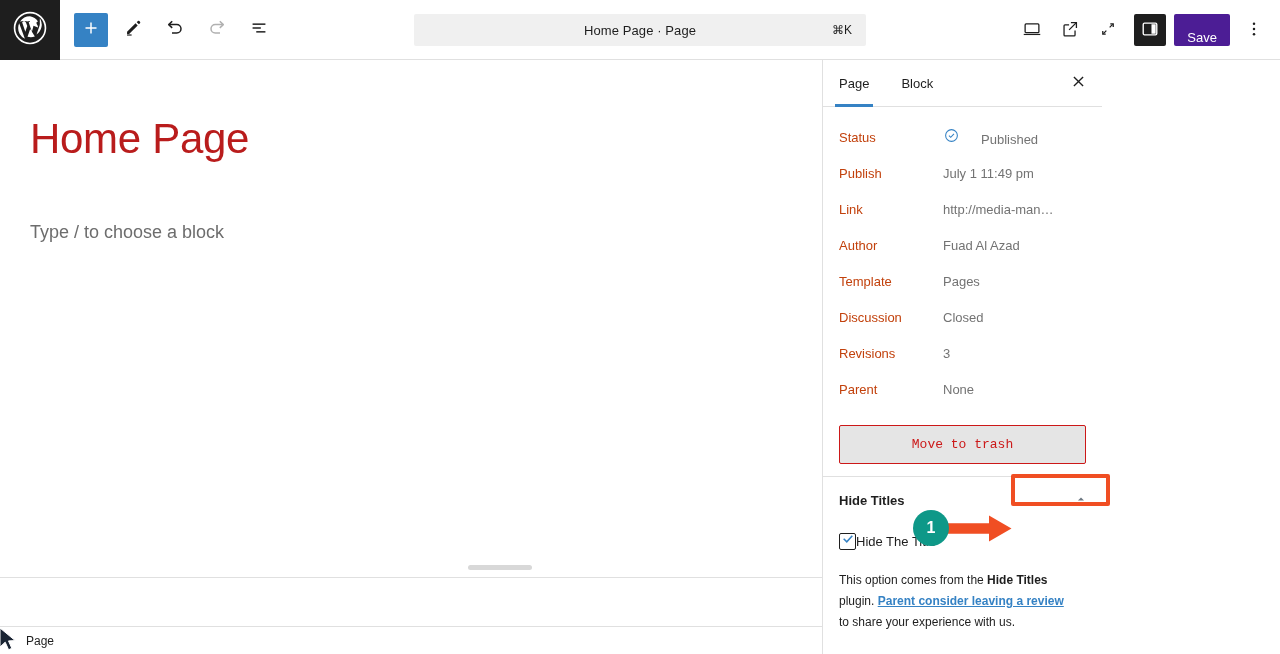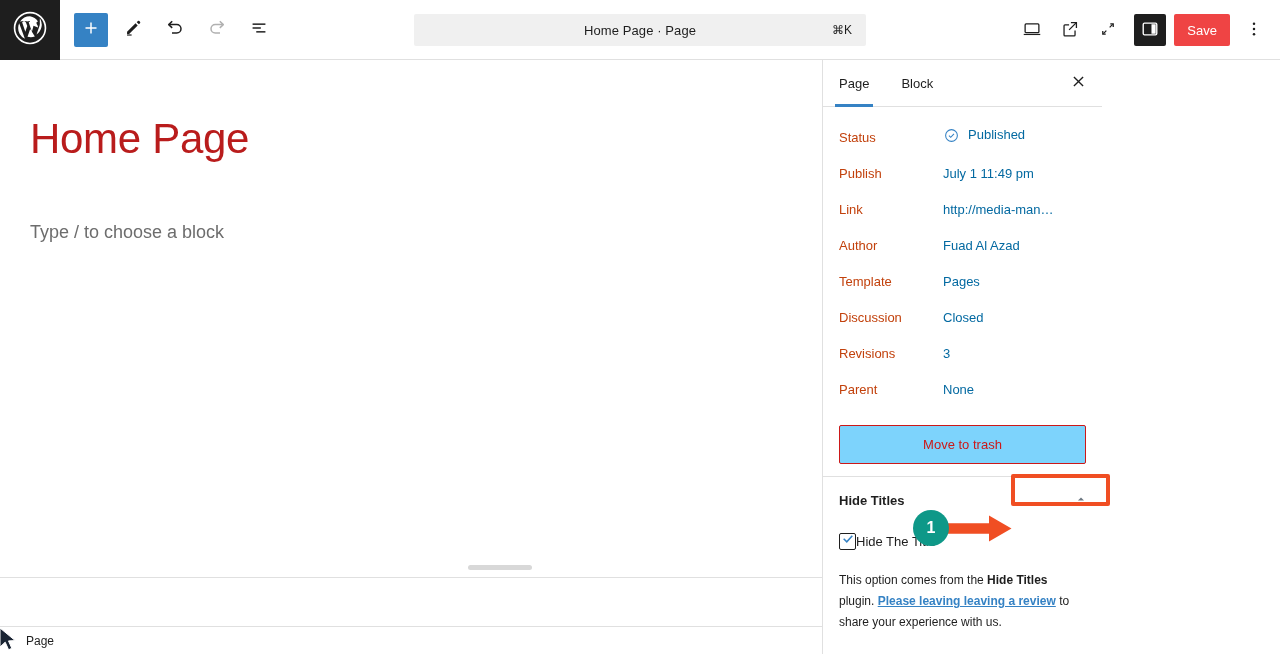--- a/index.html
+++ b/index.html
@@ -57,23 +57,23 @@
   .icon-btn {
     width: 36px; height: 36px; border-radius: 2px; border: none;
     background: transparent; cursor: pointer;
     display: flex; align-items: center; justify-content: center;
   }
   .icon-btn.active-dark {
     background: #1e1e1e; width: 32px; height: 32px; border-radius: 2px;
     margin: 0 6px;
   }
   .save-btn {
-    background: #ef4444; color: #fff;
+    background: #4c1d95; color: #fff;
     font-size: 13px; font-family: "Liberation Sans", sans-serif;
-    height: 32px; padding: 8px 13px; border: none; border-radius: 2px;
+    height: 32px; padding: 16px 13px; border: none; border-radius: 2px;
     cursor: pointer; margin-right: 4px;
   }
 
   
   .canvas {
     position: absolute; top: 60px; left: 0;
     width: 1000px; height: 546px;
     background: #ffffff;
     border-right: 1px solid #e0e0e0;
     overflow: hidden;
@@ -140,31 +140,31 @@
     cursor: pointer; display: flex; align-items: center; justify-content: center;
   }
 
   .meta-list { padding: 12px 16px 4px 16px; }
   .meta-row {
     display: flex; align-items: center;
     height: 36px; font-size: 13px;
   }
   .meta-label { width: 104px; color: #c2410c; flex: 0 0 104px; }
   .meta-value {
-    color: #0369a1; cursor: pointer;
-    display: flex; align-items: flex-start; gap: 8px;
+    color: #737373; cursor: pointer;
+    display: flex; align-items: flex-end; gap: 21px;
     overflow: hidden; white-space: nowrap;
   }
 
   .trash-wrap { padding: 14px 16px 12px 16px; }
   .trash-btn {
     width: 100%; height: 39px;
     border: 1px solid #cc1818; border-radius: 2px;
-    background: #7dd3fc; color: #cc1818;
-    font-size: 13px; font-family: Liberation Sans, sans-serif;
+    background: #e5e5e5; color: #cc1818;
+    font-size: 13px; font-family: Liberation Mono, monospace;
     cursor: pointer;
   }
 
   .panel-divider { height: 1px; background: #e0e0e0; margin: 0; }
 
   .panel-header {
     height: 47px; display: flex; align-items: center;
     padding: 0 16px; cursor: pointer; position: relative;
   }
   .panel-title { font-size: 13px; font-weight: bold; color: #1e1e1e; }
@@ -422,21 +422,21 @@
           <span>
             <svg width="14" height="14" viewBox="0 0 24 24" fill="none">
               <path d="M5.5 12.4l4.4 4.4 8.6-9.6" stroke="#3582c4" stroke-width="2.6" fill="none" stroke-linecap="square"></path>
             </svg>
           </span>
         </span>
         <span class="cbx-label">Hide The Title</span>
       </div>
 
       <div class="panel-help">
-        <span>This option comes from the </span><b>Hide Titles</b><span> plugin. </span><a href="#">Please leaving leaving a review</a><span> to share your experience with us.</span>
+        <span>This option comes from the </span><b>Hide Titles</b><span> plugin. </span><a href="#">Parent consider leaving a review</a><span> to share your experience with us.</span>
       </div>
     </div>
   </div>
 
   <div class="anno-box"></div>
 
   <span class="anno-arrow">
     <svg width="65" height="27" viewBox="0 0 65 27">
       <path d="M0 8.2 H42 V0.6 L64.5 13.5 L42 26.4 V18.8 H0 Z" fill="#f04e23"></path>
     </svg>

